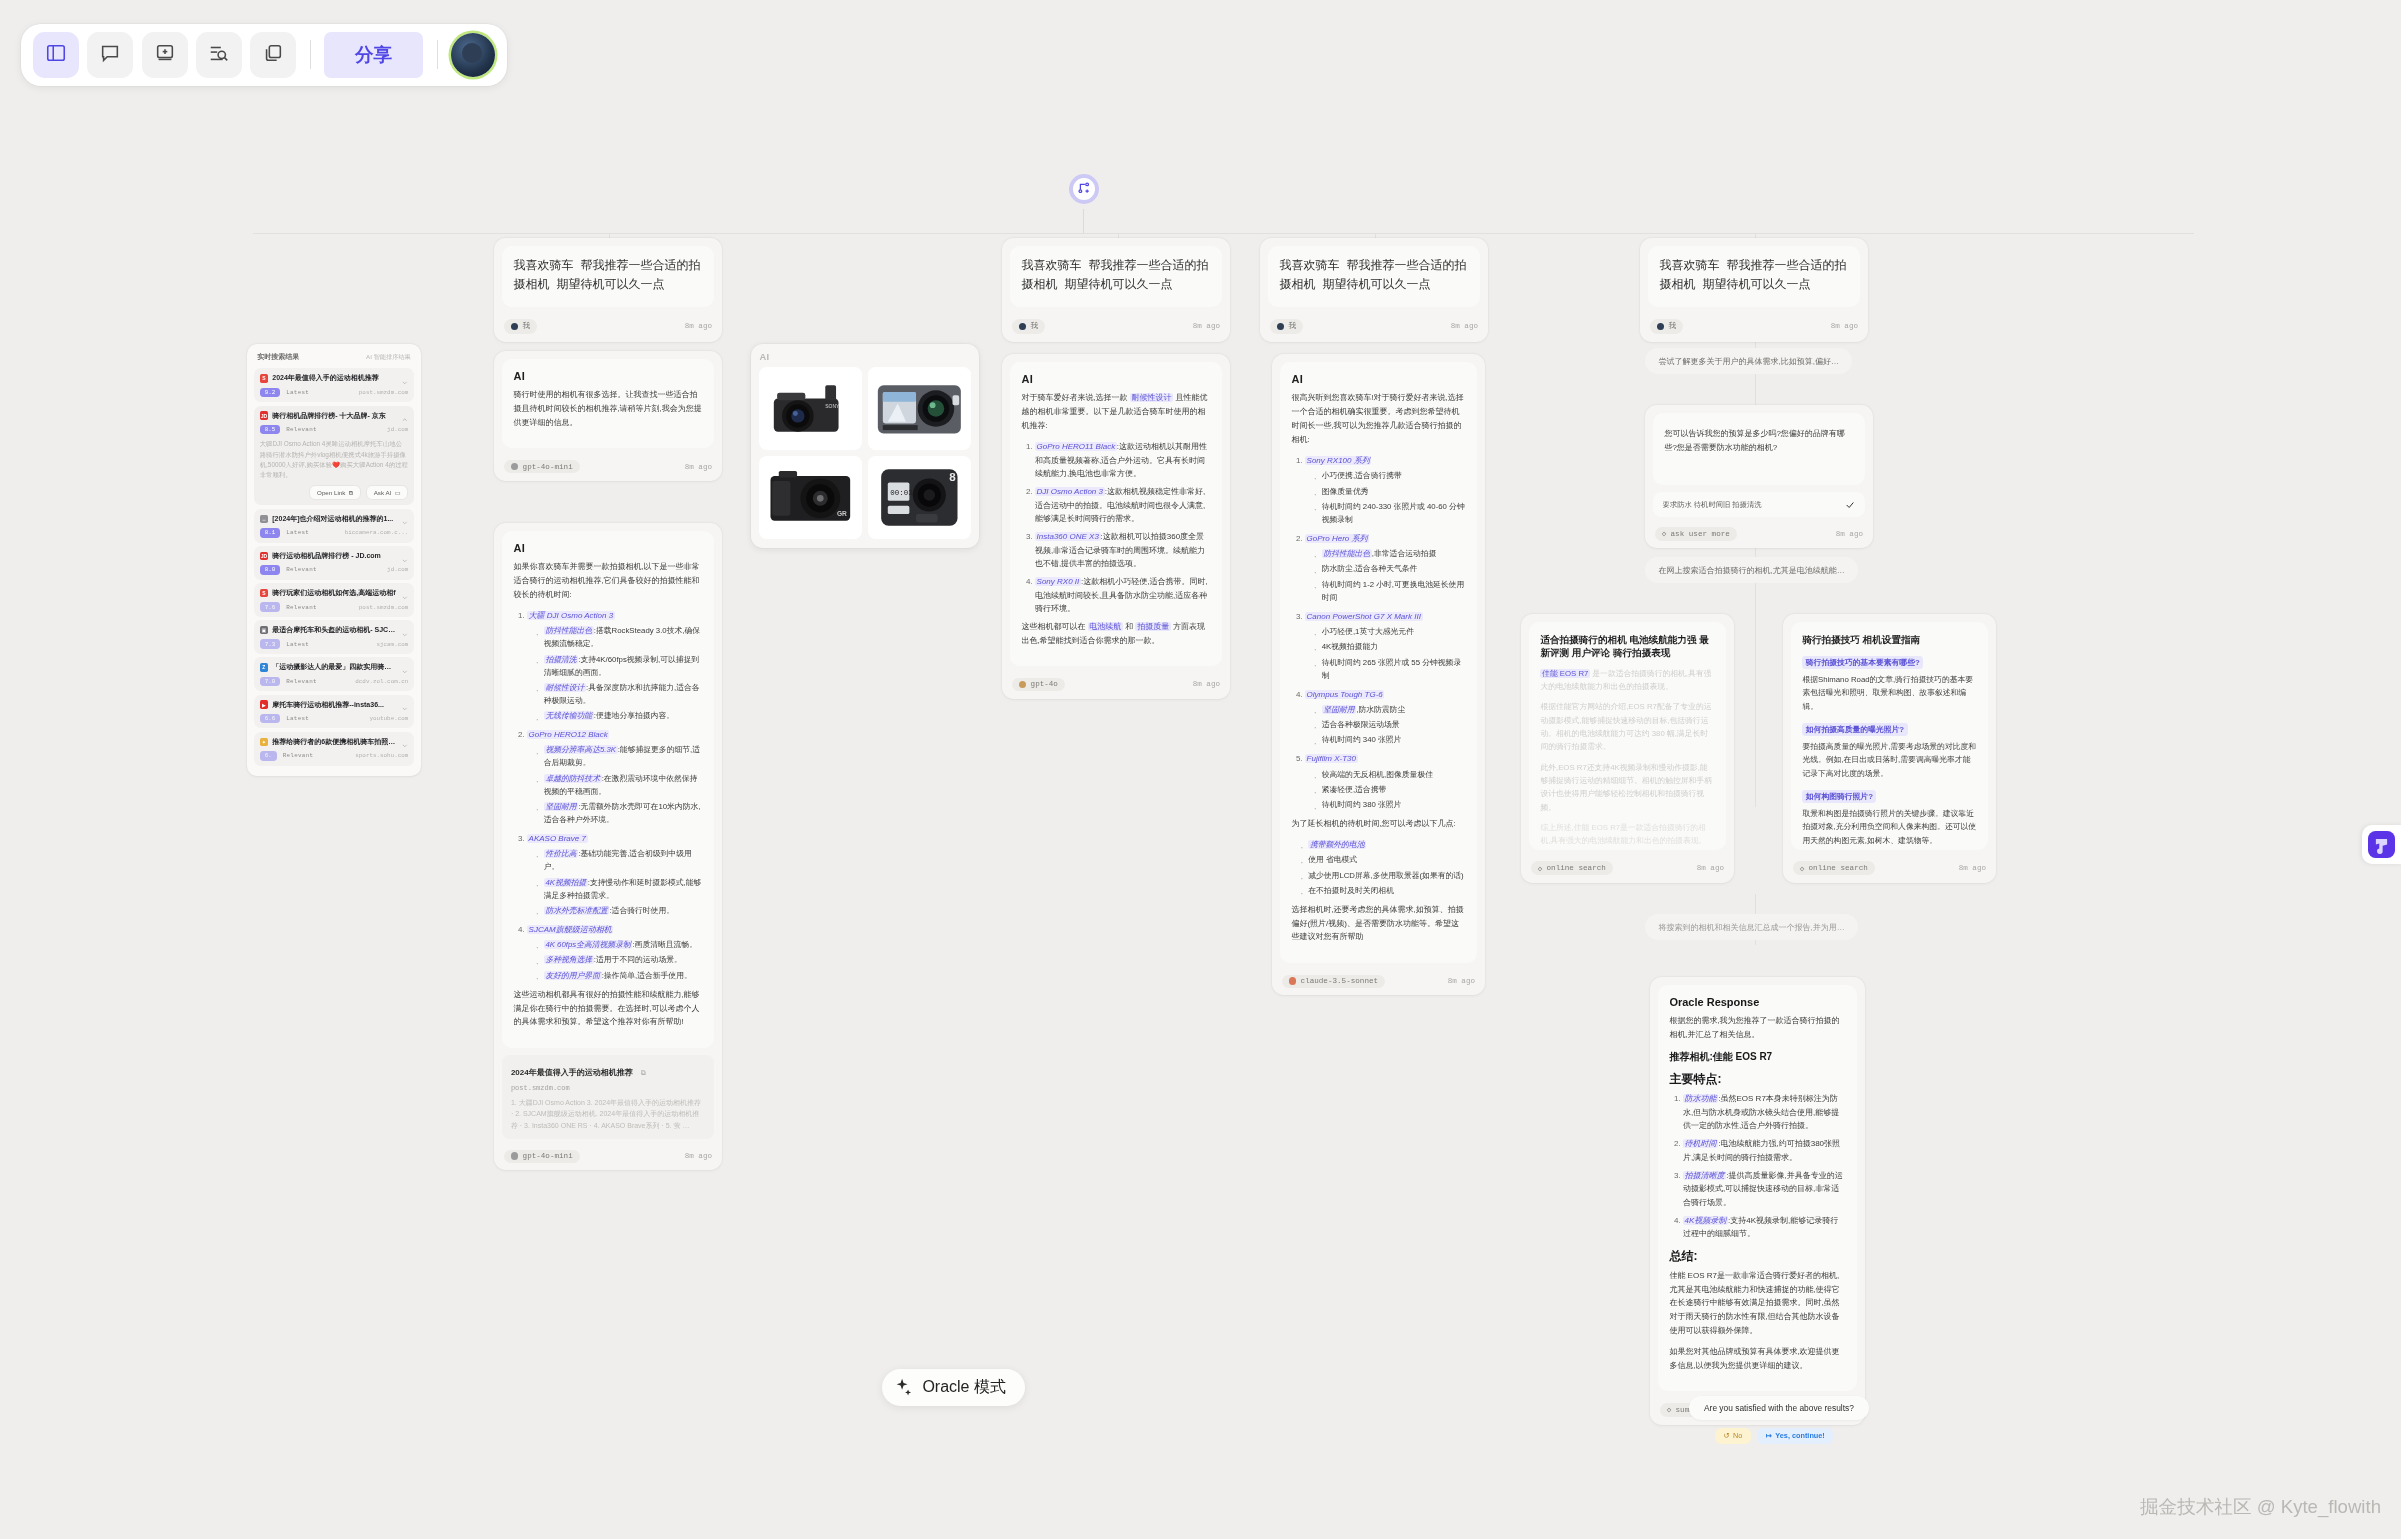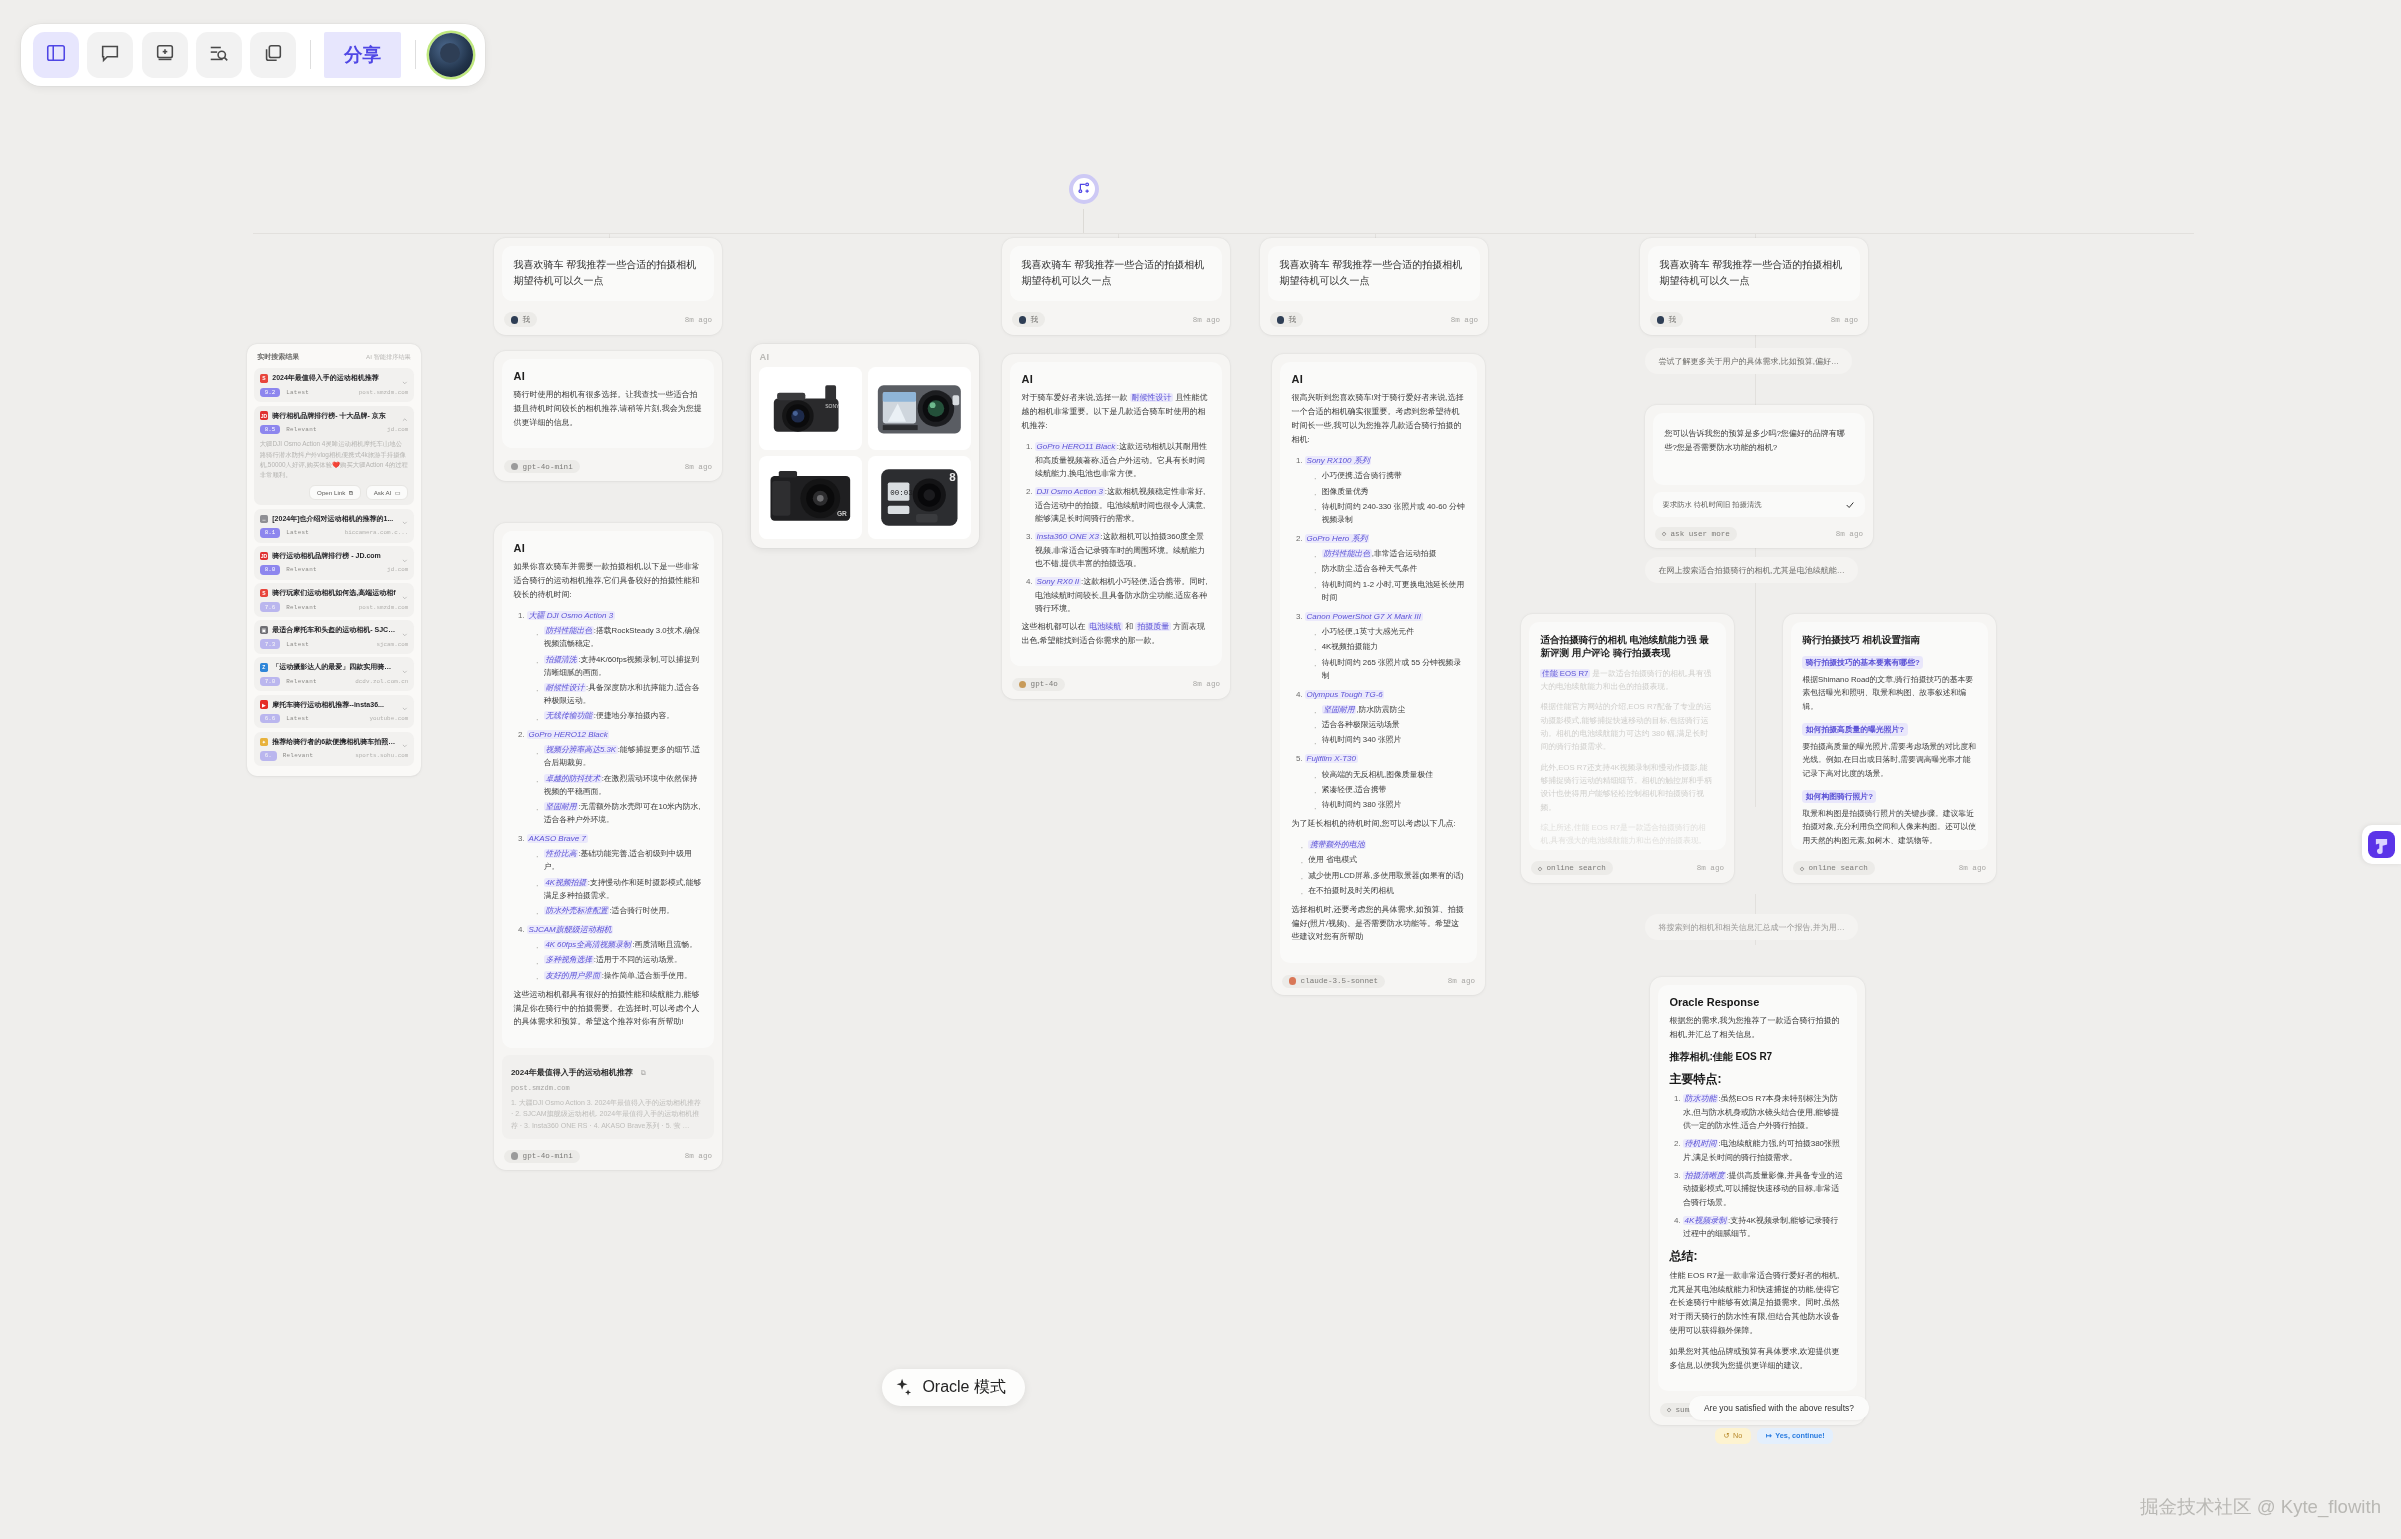--- a/index.html
+++ b/index.html
@@ -26,21 +26,21 @@
   .tb-btn {
     width: 46px; height: 46px; border-radius: 11.8px; background: #f2f2f2;
     display: flex; align-items: center; justify-content: center;
     border: none; cursor: pointer;
   }
   .tb-btn.active { background: #e7e6fd; }
   .tb-btn svg { width: 22px; height: 22px; }
   .tb-sep { width: 0.8px; height: 29px; background: #dedede; margin: 0 5px; }
   .share-btn {
     background: #e7e6fd; color: #4f46e5; border: none; cursor: pointer;
-    border-radius: 2px; padding: 10px 20px; font-size: 18.6px; font-weight: 600;
+    border-radius: 7px; padding: 10px 31px; font-size: 18.6px; font-weight: 600;
   }
   .avatar {
     width: 44px; height: 44px; border-radius: 50%;
     background: radial-gradient(circle at 40% 35%, #4d6a8f 0%, #22344b 60%, #101c2c 100%);
     box-shadow: 0 0 0 2.5px #bfe87e; overflow: hidden; position: relative; cursor: pointer;
   }
   .avatar::after {
     content:''; position:absolute; left:26%; top:22%; width:46%; height:46%;
     border-radius:50%; background:#2e3e55;
   }
@@ -69,21 +69,21 @@
   .model-chip {
     display: inline-flex; align-items: center; gap: 4.2px;
     background: #ecebe8; border-radius: 8.4px; padding: 2.5px 6.8px;
     font-family: "Liberation Mono", "DejaVu Sans Mono", monospace;
     font-size: 7.6px; color: #7b7a77;
   }
   .chip-dot { width: 7.6px; height: 7.6px; border-radius: 50%; display: inline-block; }
   .time { font-family: "Liberation Mono","DejaVu Sans Mono",monospace; font-size: 7.6px; color: #a9a8a5; }
 
   
-  .user-card .msg { font-size: 10px; line-height: 1.65; color: #2d2d2d; }
+  .user-card .msg { font-size: 12px; line-height: 1.65; color: #2d2d2d; font-family: Liberation Mono, monospace; }
 
   
   .ai-label { font-size: 11px; font-weight: 700; color: #1e1e1e; margin-bottom: 6.8px; letter-spacing: 0.3px; }
   .ai-p { font-size: 8px; line-height: 1.72; color: #3a3a3a; margin-bottom: 7.6px; }
   .hl { background: #e9e7fb; color: #5b52d6; border-radius: 2.5px; padding: 0 1.7px; }
   ol.ai-list { margin: 0 0 3.4px 13.5px; padding: 0; }
   ol.ai-list > li { font-size: 8px; line-height: 1.7; color: #3a3a3a; margin-bottom: 4.2px; }
   ol.ai-list > li::marker { color: #6b6b6b; }
   ul.sub { list-style: none; margin: 2.5px 0 5px 6.8px; padding: 0; }
   ul.sub > li { font-size: 7.8px; line-height: 1.66; color: #3a3a3a; margin-bottom: 2.5px; position: relative; padding-left: 10px; }

